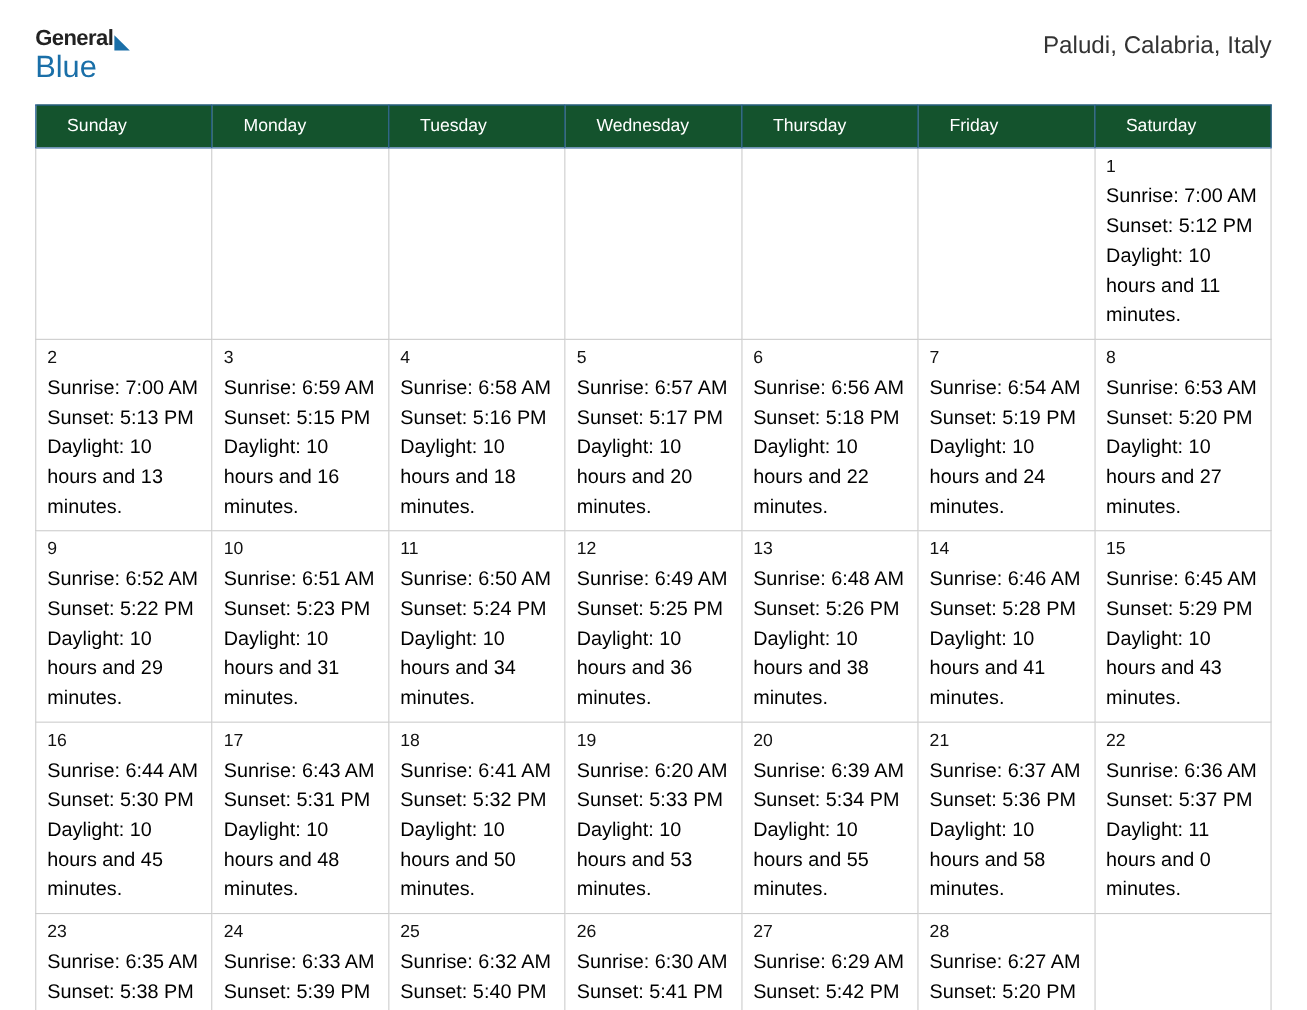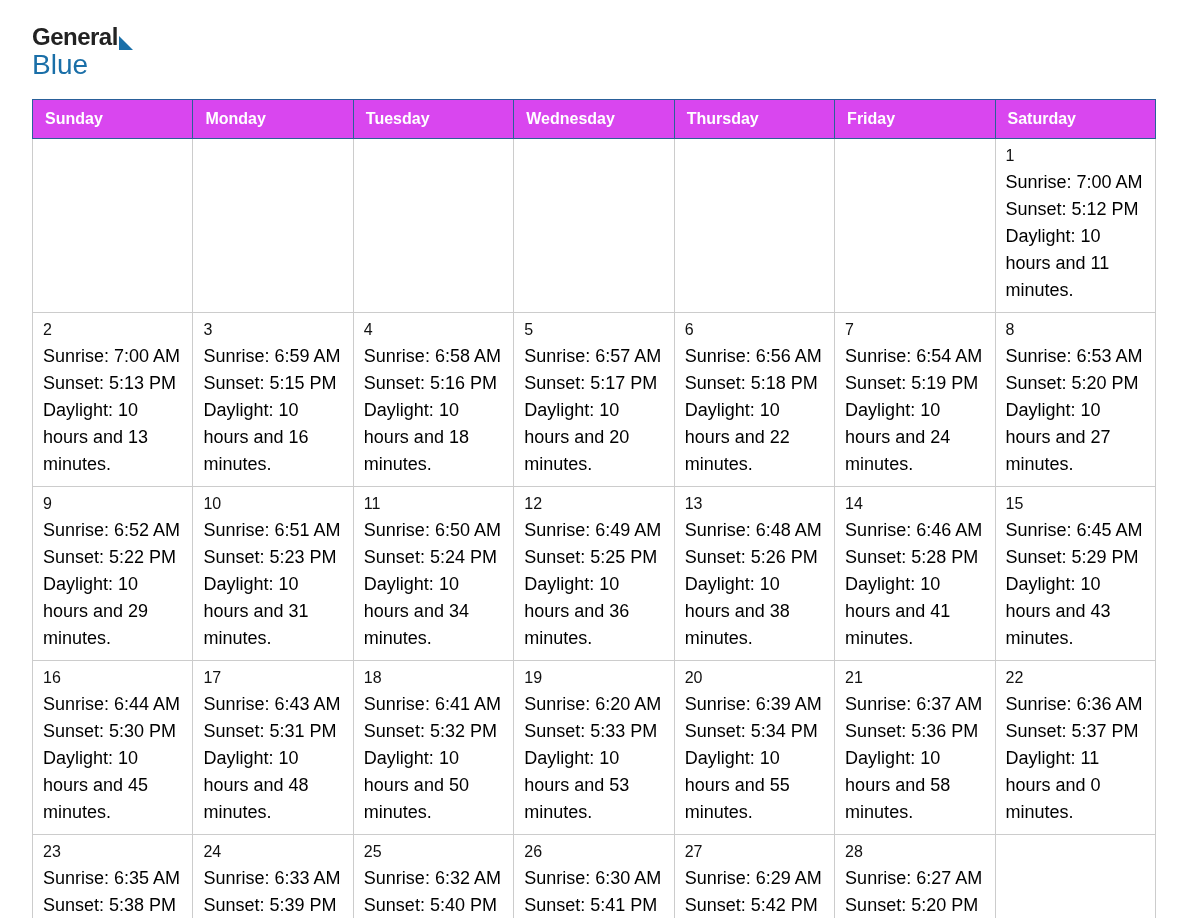--- a/index.html
+++ b/index.html
@@ -16,21 +16,21 @@
       justify-content: space-between;
       align-items: flex-start;
       margin-bottom: 18px;
     }
     .logo {
       display: flex;
       align-items: center;
       gap: 0;
     }
     .logo-text-general {
-      font-size: 24px;
+      font-size: 20px;
       font-weight: bold;
       color: #222;
       letter-spacing: -0.5px;
     }
     .logo-arrow {
       width: 0;
       height: 0;
       border-left: 14px solid #1a6fa8;
       border-top: 14px solid transparent;
       border-bottom: 0px solid transparent;
@@ -66,25 +66,25 @@
       font-size: 22px;
       color: #333;
       margin-top: 4px;
     }
     .calendar-table {
       width: 100%;
       border-collapse: collapse;
       border: 1px solid #bbb;
     }
     .calendar-table th {
-      background-color: #d946ef;
+      background-color: #14532d;
       color: #fff;
       font-size: 16px;
-      font-weight: bold;
-      padding: 10px 12px;
+      font-weight: normal;
+      padding: 10px 28px;
       text-align: left;
       border: 1px solid #2a6099;
     }
     .calendar-table td {
       border: 1px solid #ccc;
       vertical-align: top;
       padding: 8px 10px;
       width: calc(100% / 7);
       min-height: 110px;
       height: 110px;
@@ -114,20 +114,21 @@
   <div class="logo">
     <div class="logo-wrapper">
       <div class="logo-line1">
         <span class="logo-text-general">General</span>
         <span class="logo-arrow"></span>
       </div>
       <div class="logo-line2">Blue</div>
     </div>
   </div>
   <div class="title-block">
+    <div class="location-title">Paludi, Calabria, Italy</div>
   </div>
 </div>
 
 <table class="calendar-table">
   <thead>
     <tr>
     <th>Sunday</th>
         <th>Monday</th>
         <th>Tuesday</th>
         <th>Wednesday</th>

